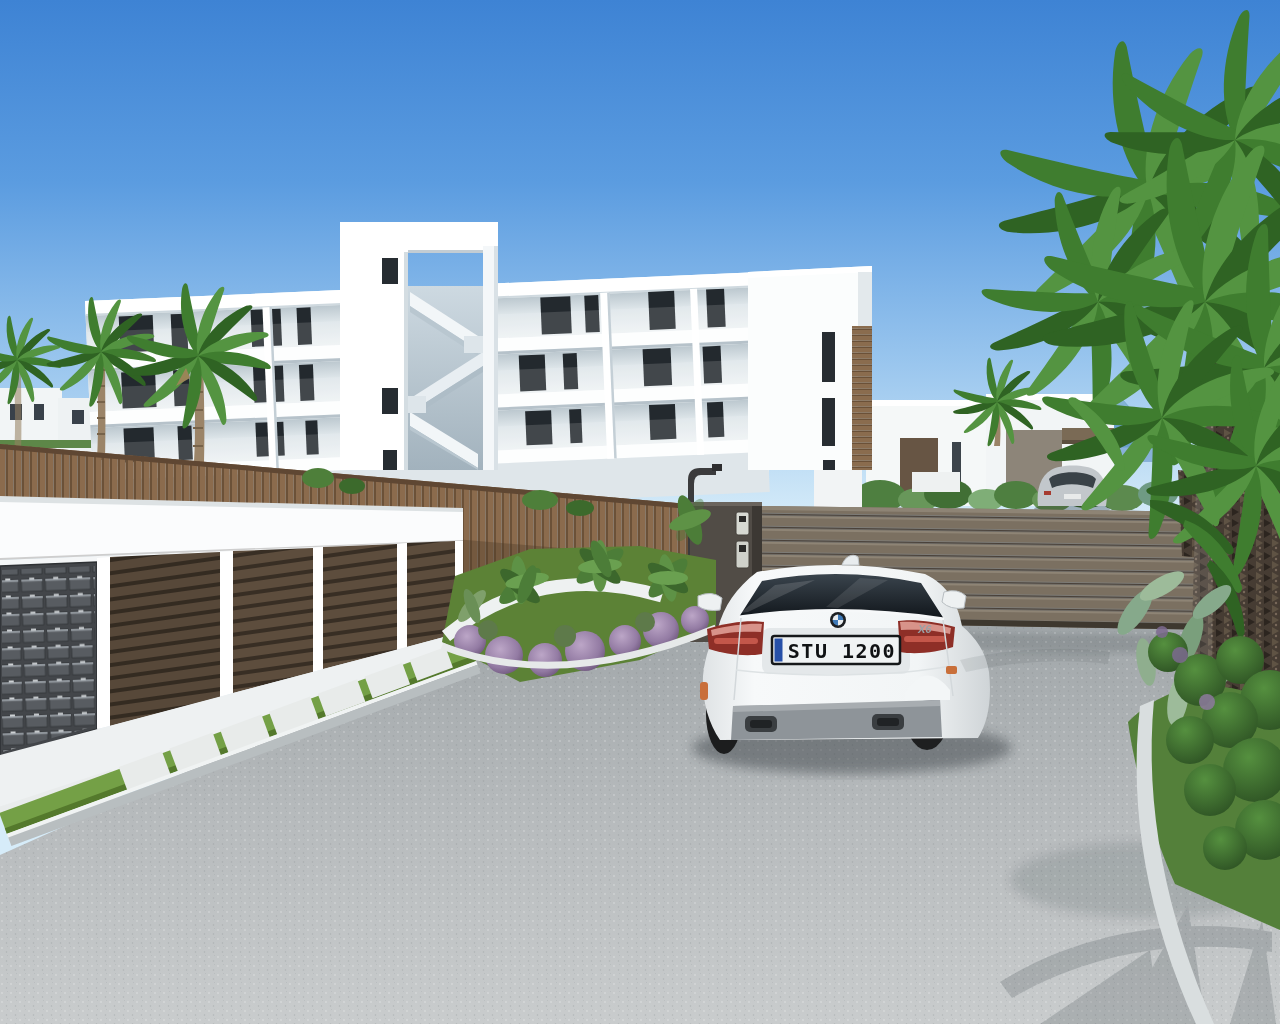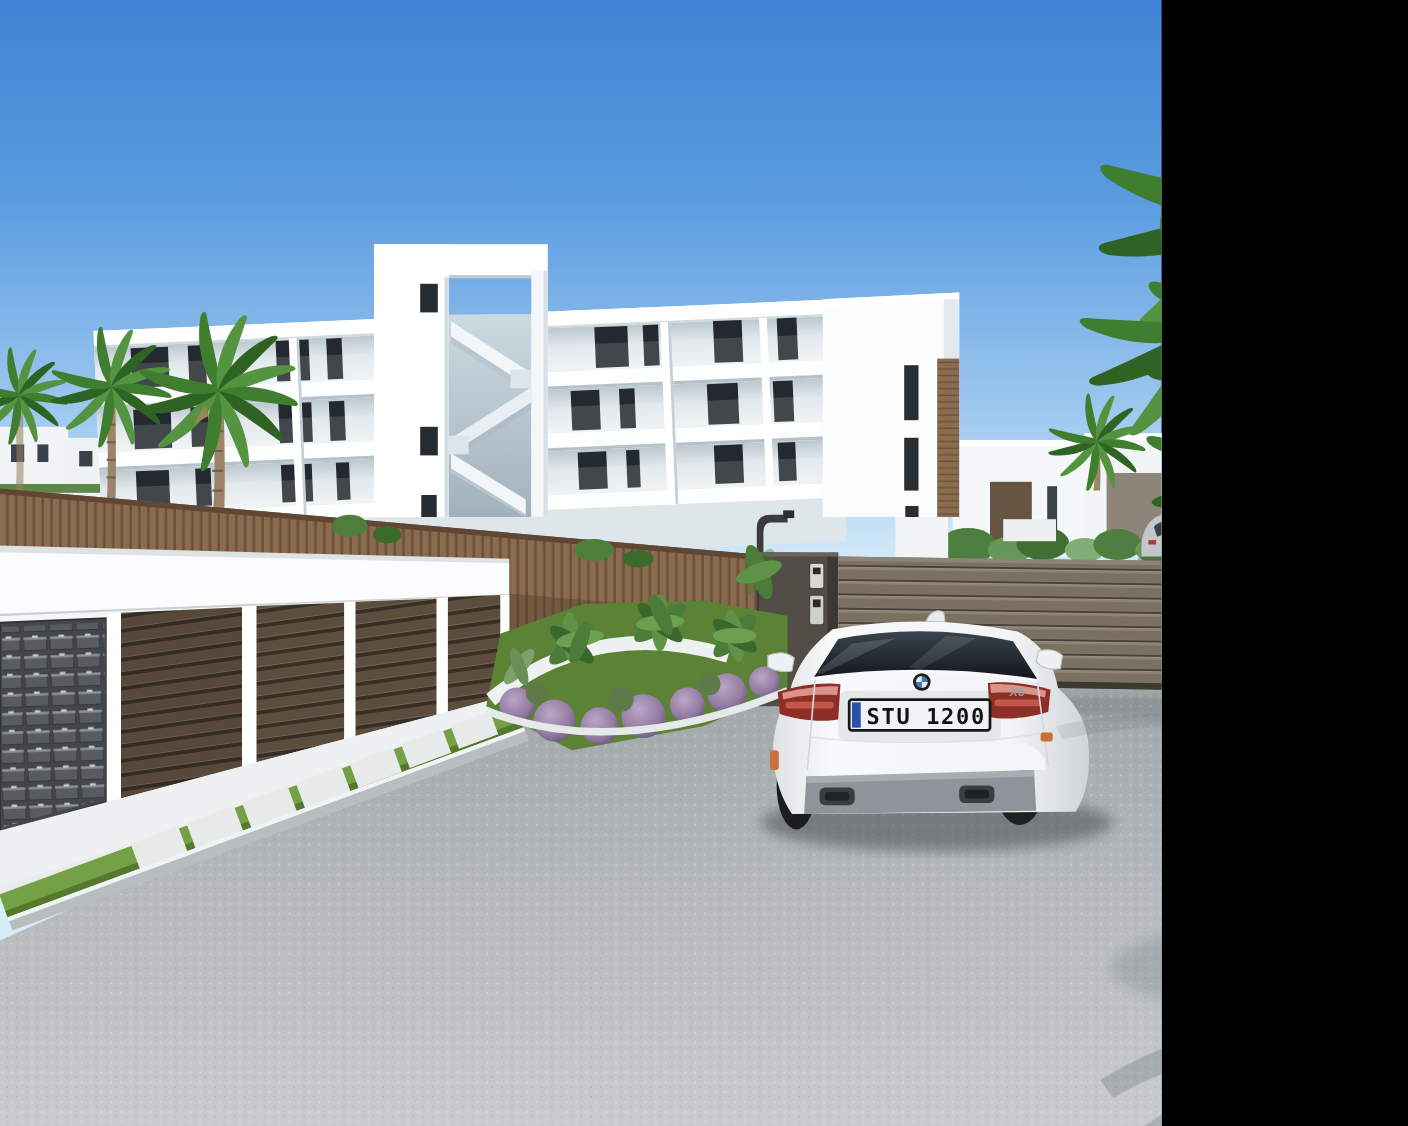--- a/index.html
+++ b/index.html
@@ -1,16 +1,16 @@
 <!DOCTYPE html>
 <html><head>
 <meta charset="utf-8">
 <style>
   html,body{margin:0;padding:0;background:#000;}
-  .stage{position:relative;width:1056px;height:1024px;overflow:hidden;
+  .stage{position:relative;width:1280px;height:1024px;overflow:hidden;
          font-family:"Liberation Sans", sans-serif;}
   svg{display:block}
   text{user-select:none}
 </style>
 </head>
 <body>
 
 <div class="stage">
 <svg width="1280" height="1024" viewBox="0 0 1280 1024">
 <defs>

